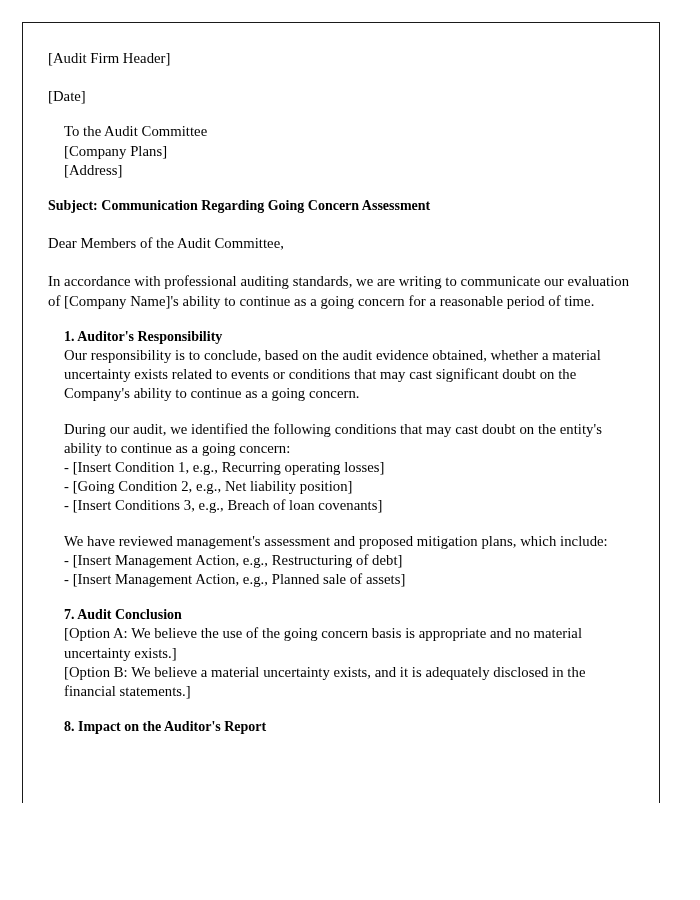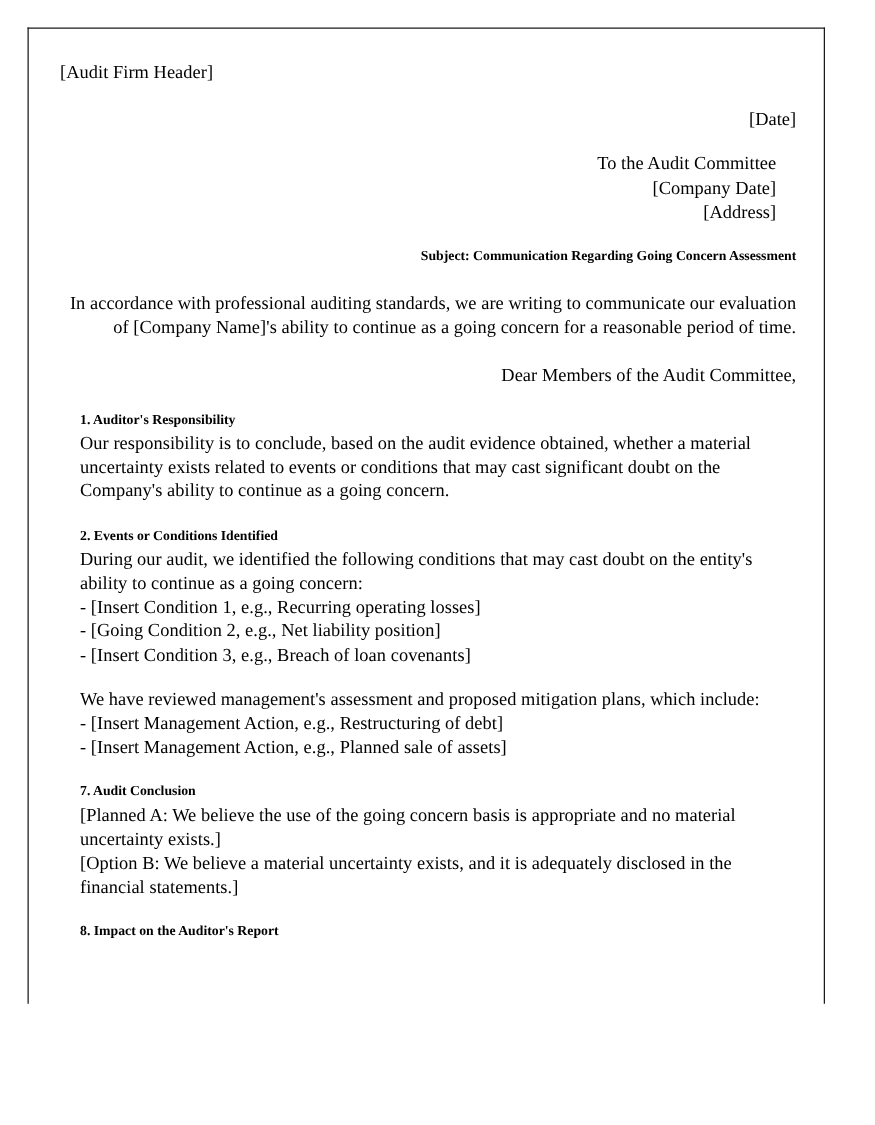--- a/index.html
+++ b/index.html
@@ -38,76 +38,75 @@
     line-height: 19.2px;
     white-space: normal;
     letter-spacing: 0.05px;
   }
 
   .para {
     margin: 0;
   }
 
   
-  .gap-blank { margin-top: 19px; text-align: right; }
+  .gap-blank { margin-top: 19px; }
   .gap-section { margin-top: 18px; }
 
   .heading {
-    font-size: 11px;
+    font-size: 14px;
     line-height: 19.2px;
     font-weight: bold;
     margin: 0;
   }
 
   .block { margin: 16px; }
 </style>
 </head>
 <body>
 
 <div class="page-sheet">
   <div class="doc-body">
 
     <p class="line para">[Audit Firm Header]</p>
 
     <p class="line para gap-blank">[Date]</p>
 
     <div class="block gap-blank">
       <p class="line para">To the Audit Committee</p>
-      <p class="line para">[Company Date]</p>
+      <p class="line para">[Company Plans]</p>
       <p class="line para">[Address]</p>
     </div>
 
     <p class="heading gap-blank">Subject: Communication Regarding Going Concern Assessment</p>
 
+    <p class="line para gap-blank">Dear Members of the Audit Committee,</p>
+
     <p class="line para gap-blank">In accordance with professional auditing standards, we are writing to communicate our evaluation of [Company Name]'s ability to continue as a going concern for a reasonable period of time.</p>
-
-    <p class="line para gap-blank">Dear Members of the Audit Committee,</p>
 
     <div class="block gap-section">
       <p class="heading">1. Auditor's Responsibility</p>
       <p class="line para">Our responsibility is to conclude, based on the audit evidence obtained, whether a material uncertainty exists related to events or conditions that may cast significant doubt on the Company's ability to continue as a going concern.</p>
     </div>
 
     <div class="block gap-section">
-      <p class="heading">2. Events or Conditions Identified</p>
       <p class="line para">During our audit, we identified the following conditions that may cast doubt on the entity's ability to continue as a going concern:</p>
       <p class="line para">- [Insert Condition 1, e.g., Recurring operating losses]</p>
       <p class="line para">- [Going Condition 2, e.g., Net liability position]</p>
-      <p class="line para">- [Insert Condition 3, e.g., Breach of loan covenants]</p>
+      <p class="line para">- [Insert Conditions 3, e.g., Breach of loan covenants]</p>
     </div>
 
     <div class="block gap-section">
       <p class="line para">We have reviewed management's assessment and proposed mitigation plans, which include:</p>
       <p class="line para">- [Insert Management Action, e.g., Restructuring of debt]</p>
       <p class="line para">- [Insert Management Action, e.g., Planned sale of assets]</p>
     </div>
 
     <div class="block gap-section">
       <p class="heading">7. Audit Conclusion</p>
-      <p class="line para">[Planned A: We believe the use of the going concern basis is appropriate and no material uncertainty exists.]</p>
+      <p class="line para">[Option A: We believe the use of the going concern basis is appropriate and no material uncertainty exists.]</p>
       <p class="line para">[Option B: We believe a material uncertainty exists, and it is adequately disclosed in the financial statements.]</p>
     </div>
 
     <div class="block gap-section">
       <p class="heading">8. Impact on the Auditor's Report</p>
     </div>
 
   </div>
 </div>
 

